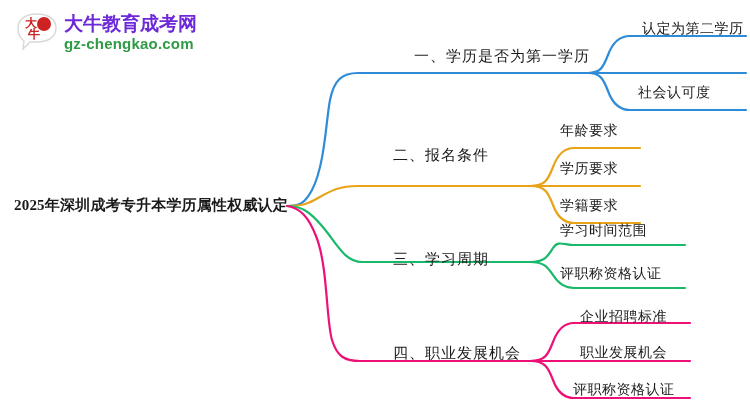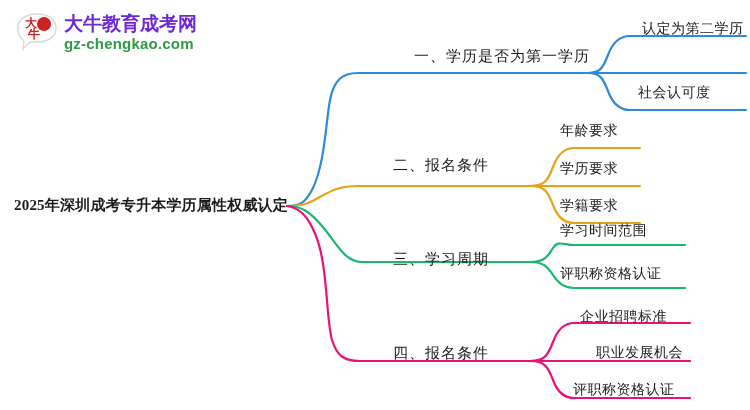--- a/index.html
+++ b/index.html
@@ -126,27 +126,27 @@
       <div class="logo-url">gz-chengkao.com</div>
     </div>
   </div>
 
   <div class="node root-node" style="left:14px; top:196px;">2025年深圳成考专升本学历属性权威认定</div>
 
   <div class="node branch-node" style="left:414px; top:47px;">一、学历是否为第一学历</div>
   <div class="node leaf-node" style="left:630px; top:20px;margin-left:12px;">认定为第二学历</div>
   <div class="node leaf-node" style="left:638px; top:84px;">社会认可度</div>
 
-  <div class="node branch-node" style="left:393px; top:156px;text-align:center;">二、报名条件</div>
+  <div class="node branch-node" style="left:393px; top:146px;text-align:center;">二、报名条件</div>
   <div class="node leaf-node" style="left:560px; top:122px;">年龄要求</div>
   <div class="node leaf-node" style="left:560px; top:160px;">学历要求</div>
   <div class="node leaf-node" style="left:560px; top:197px;">学籍要求</div>
 
   <div class="node branch-node" style="left:393px; top:250px;">三、学习周期</div>
   <div class="node leaf-node" style="left:560px; top:222px;">学习时间范围</div>
   <div class="node leaf-node" style="left:560px; top:265px;">评职称资格认证</div>
 
-  <div class="node branch-node" style="left:393px; top:344px;">四、报名条件</div>
+  <div class="node branch-node" style="left:393px; top:344px;">四、职业发展机会</div>
   <div class="node leaf-node" style="left:580px; top:308px;">企业招聘标准</div>
-  <div class="node leaf-node" style="left:596px; top:344px;">职业发展机会</div>
+  <div class="node leaf-node" style="left:580px; top:344px;">职业发展机会</div>
   <div class="node leaf-node" style="left:573px; top:381px;">评职称资格认证</div>
 
 </div>
 
 </body></html>

